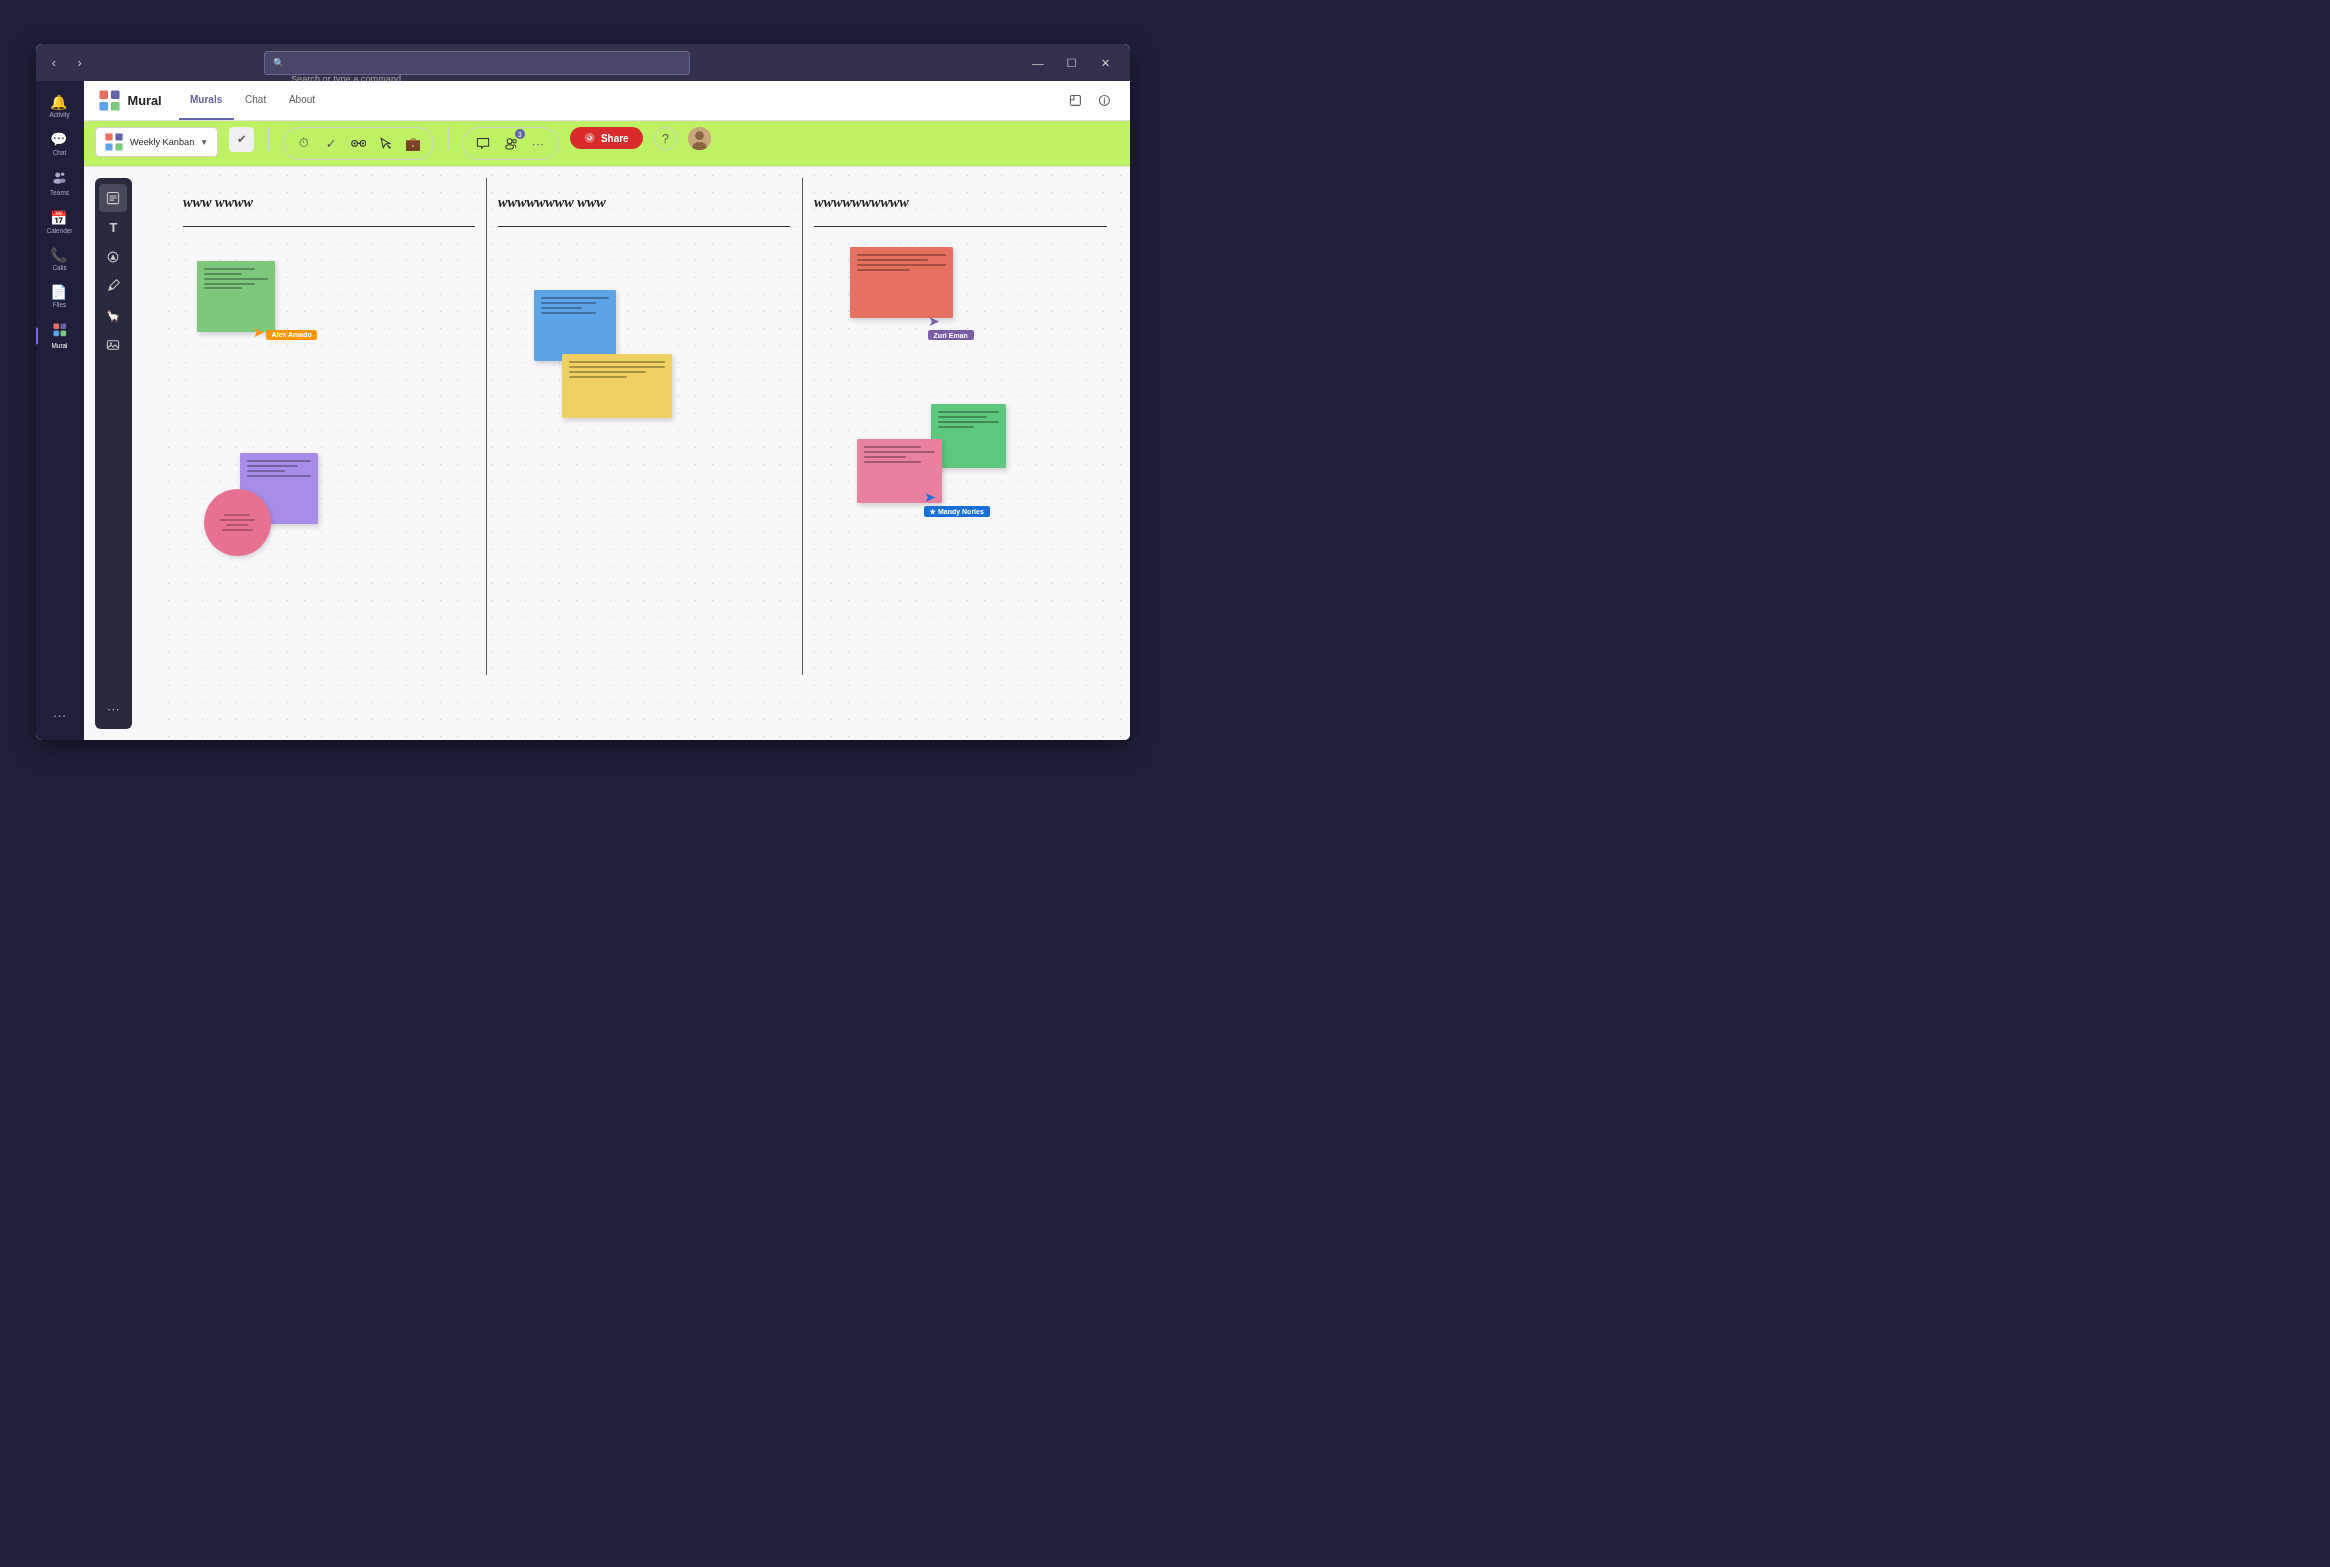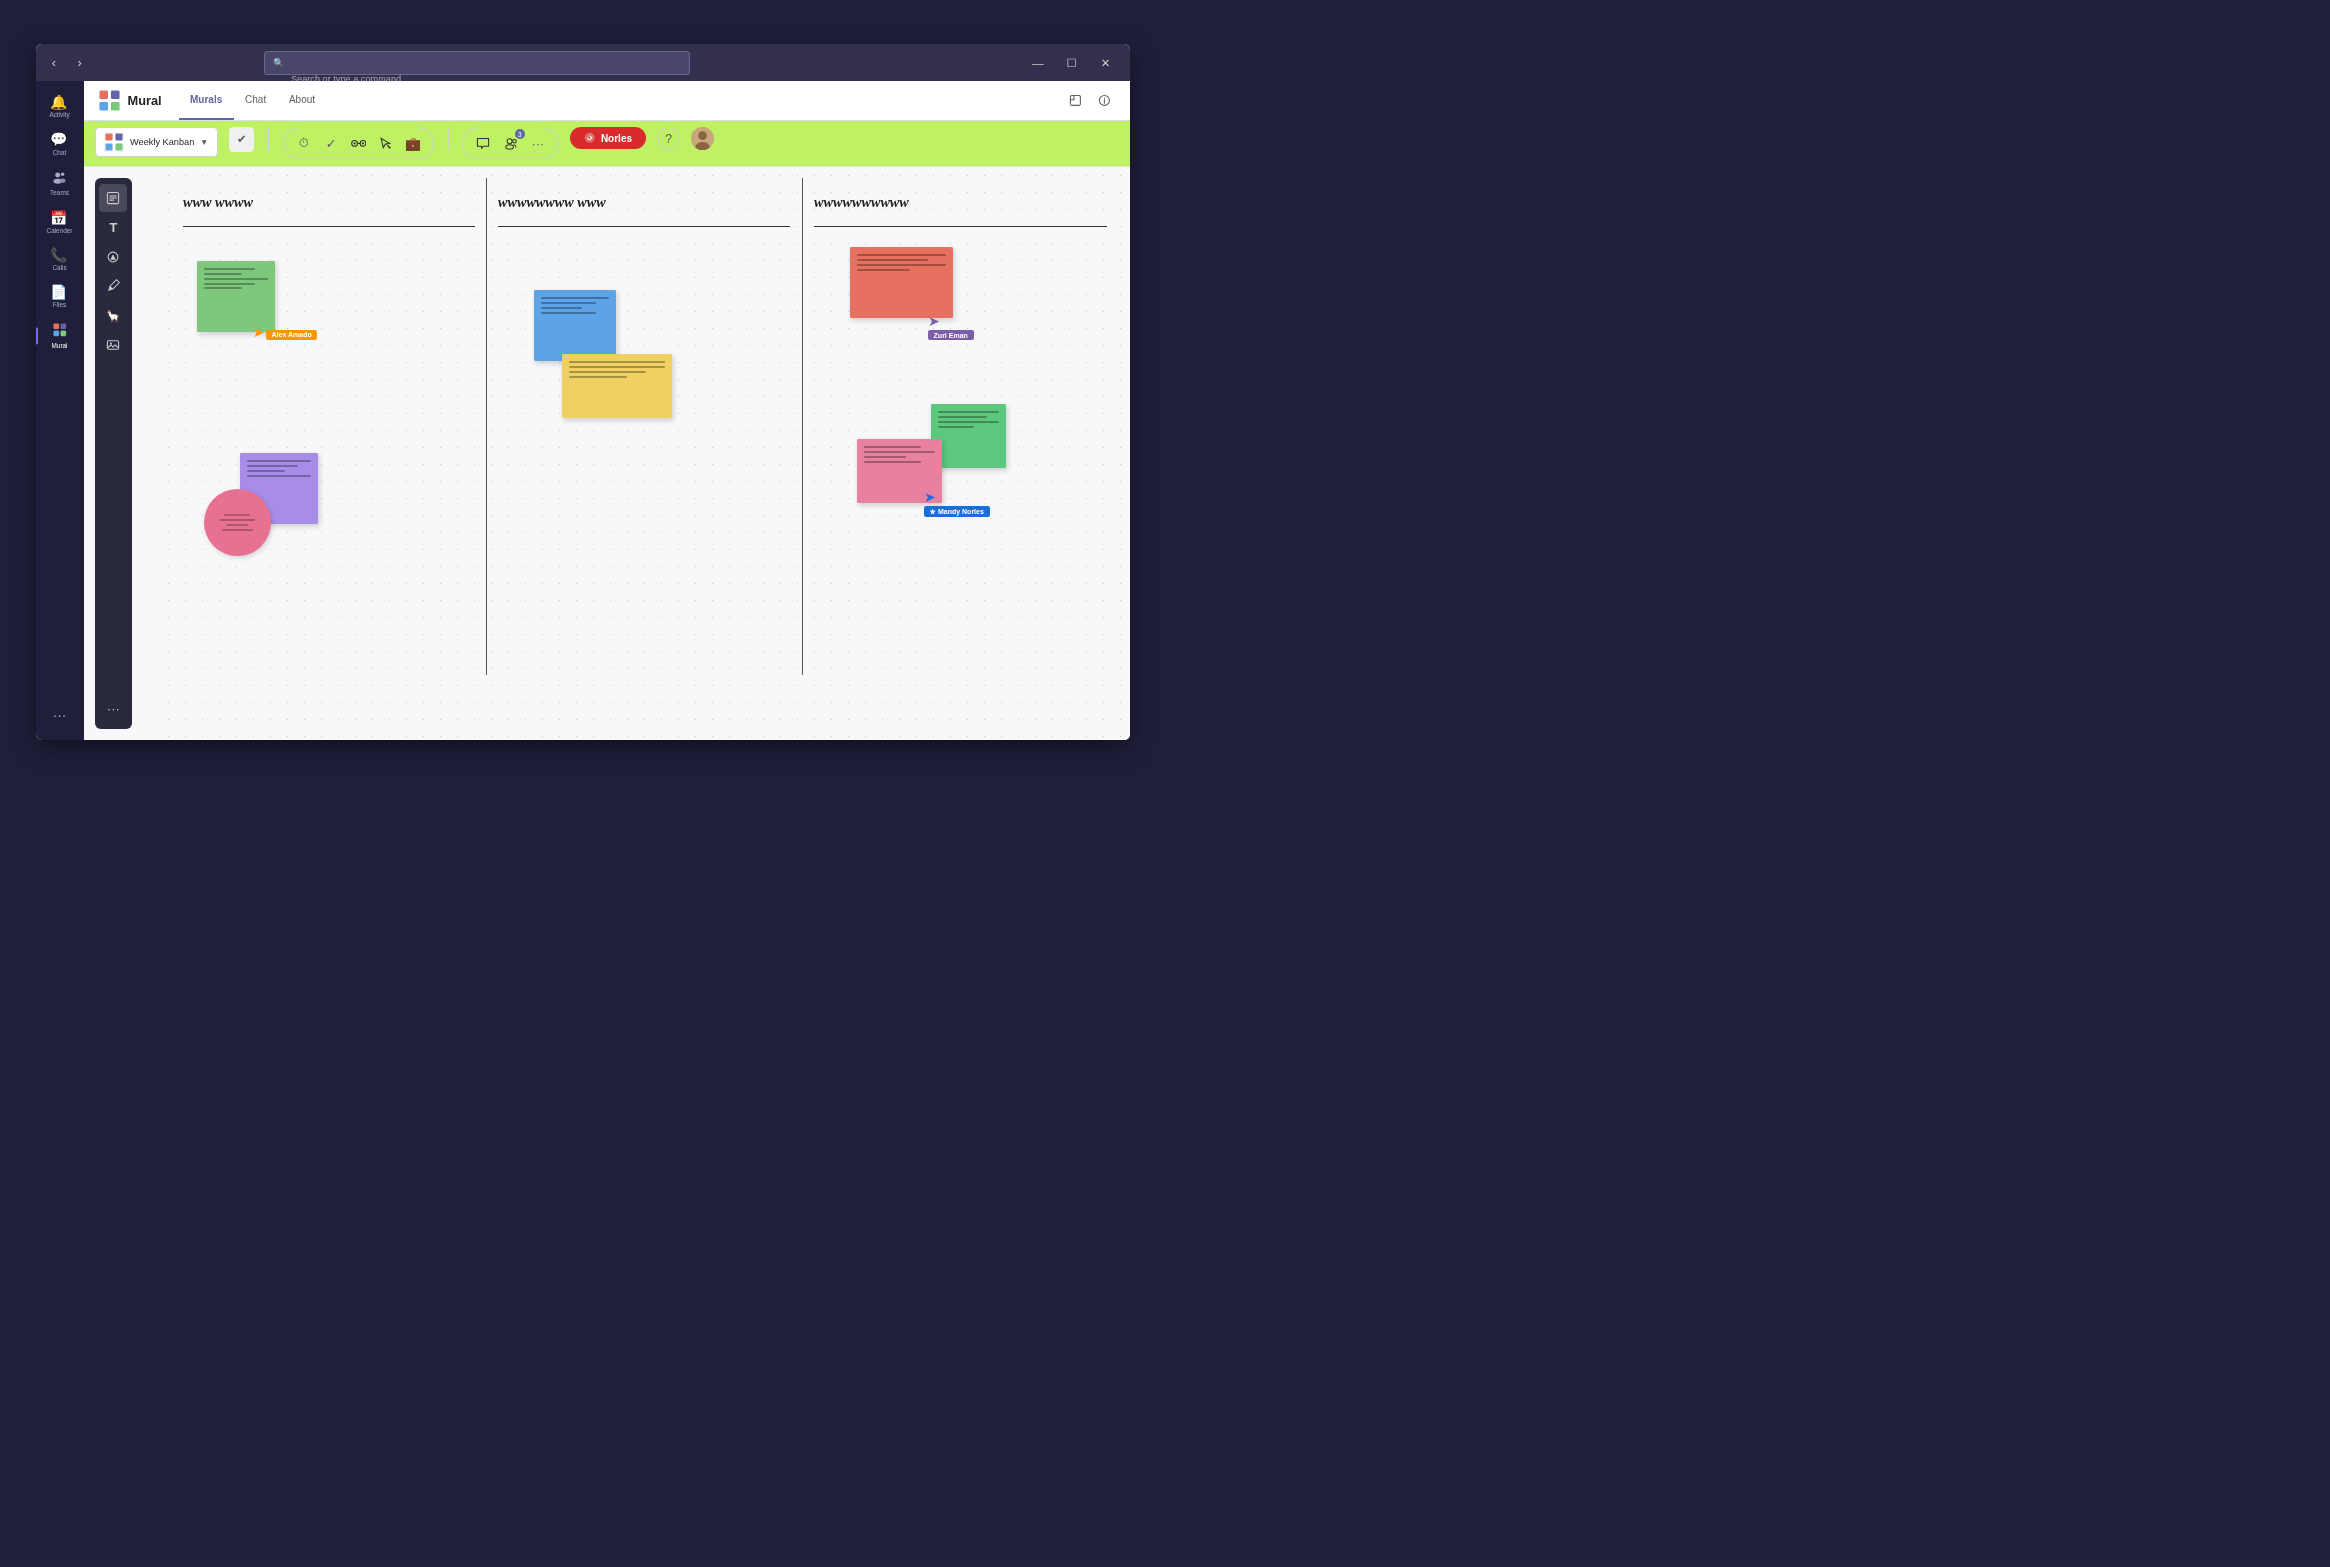--- a/index.html
+++ b/index.html
@@ -579,21 +579,21 @@
           </div>
           <button class="toolbar-btn">···</button>
         </div>
 
         <button class="share-btn">
           <svg width="11.4" height="11.4" viewBox="0 0 16 16" fill="none">
               <circle cx="8" cy="8" r="7" fill="rgba(255,255,255,0.3)"></circle>
               <path d="M5 8c0 1.5 1 2.5 2.5 3" stroke="white" stroke-width="1.5"></path>
               <path d="M8 5l3 3-3 3" stroke="white" stroke-width="1.5"></path>
             </svg>
-          <span>Norles</span>
+          <span>Share</span>
         </button>
         <button class="toolbar-btn" style="border:0.7px solid #d0d0d0;border-radius:50%;width:23px;height:23px;">?</button>
         <div class="user-avatar">
           <svg width="23" height="23" viewBox="0 0 32 32">
               <circle cx="16" cy="16" r="16" fill="#c8a87a"></circle>
               <circle cx="16" cy="12" r="6" fill="#8b6543"></circle>
               <ellipse cx="16" cy="28" rx="10" ry="7" fill="#8b6543"></ellipse>
             </svg>
         </div>
       </div>

